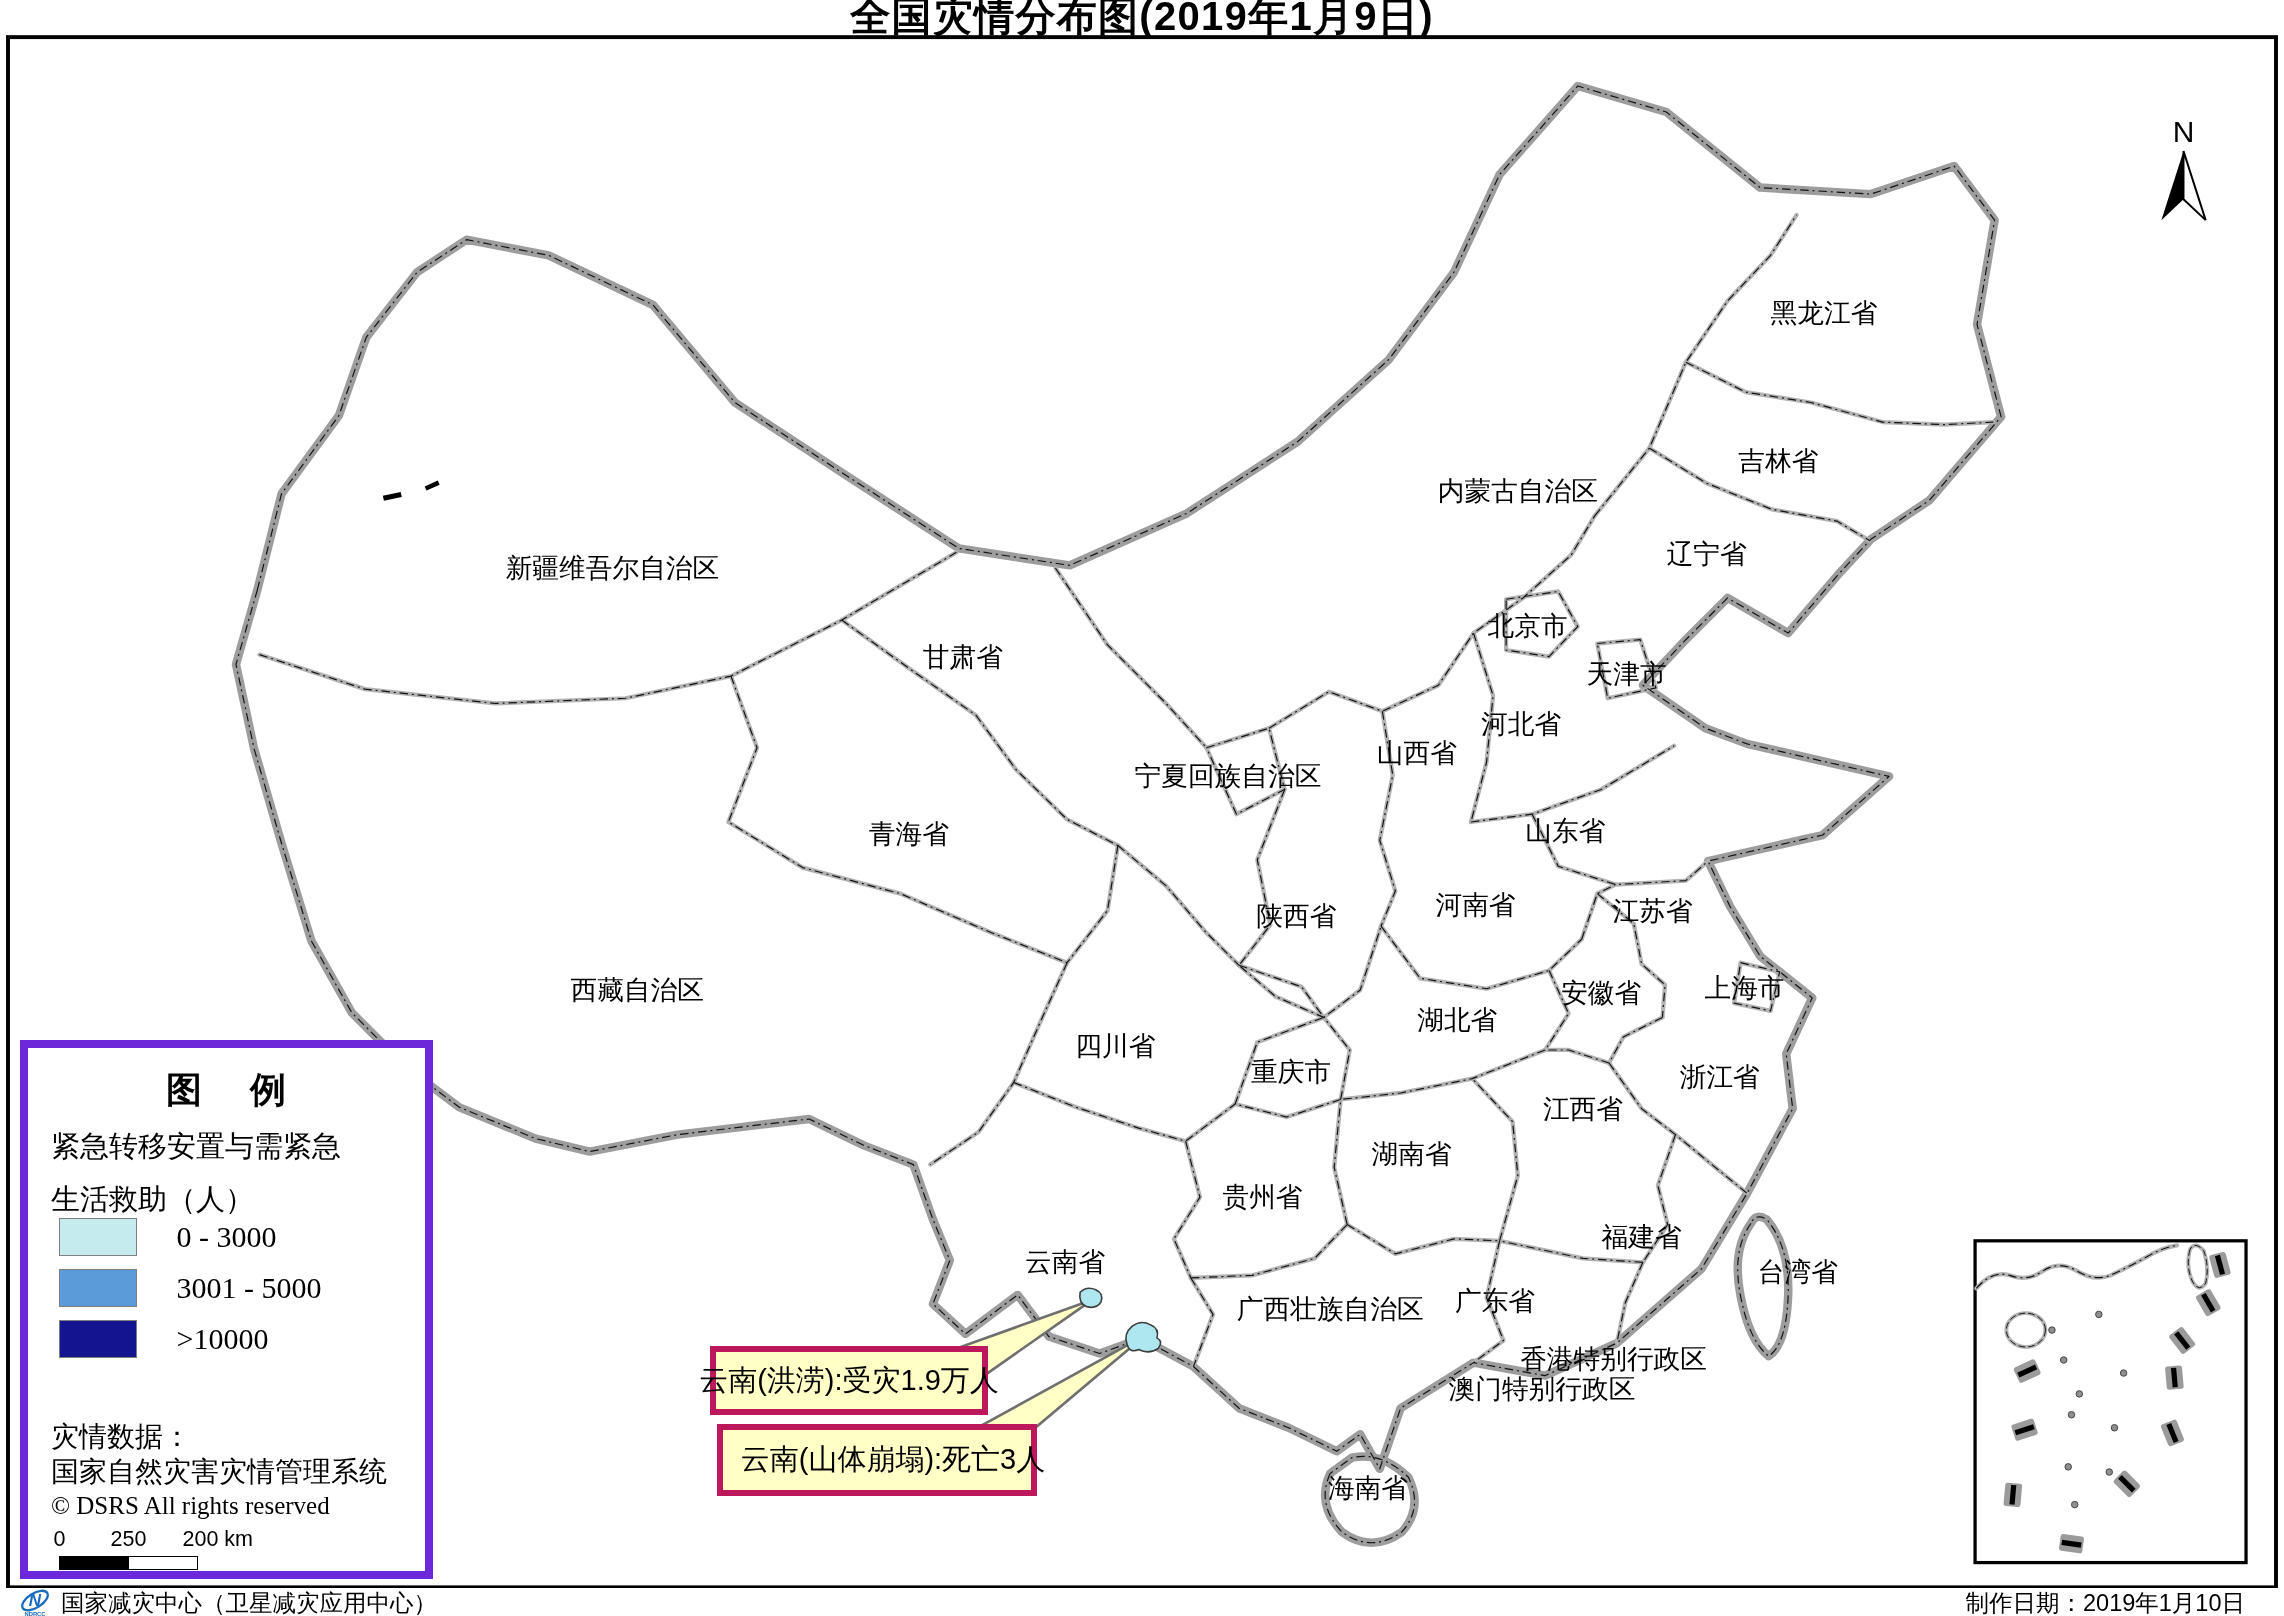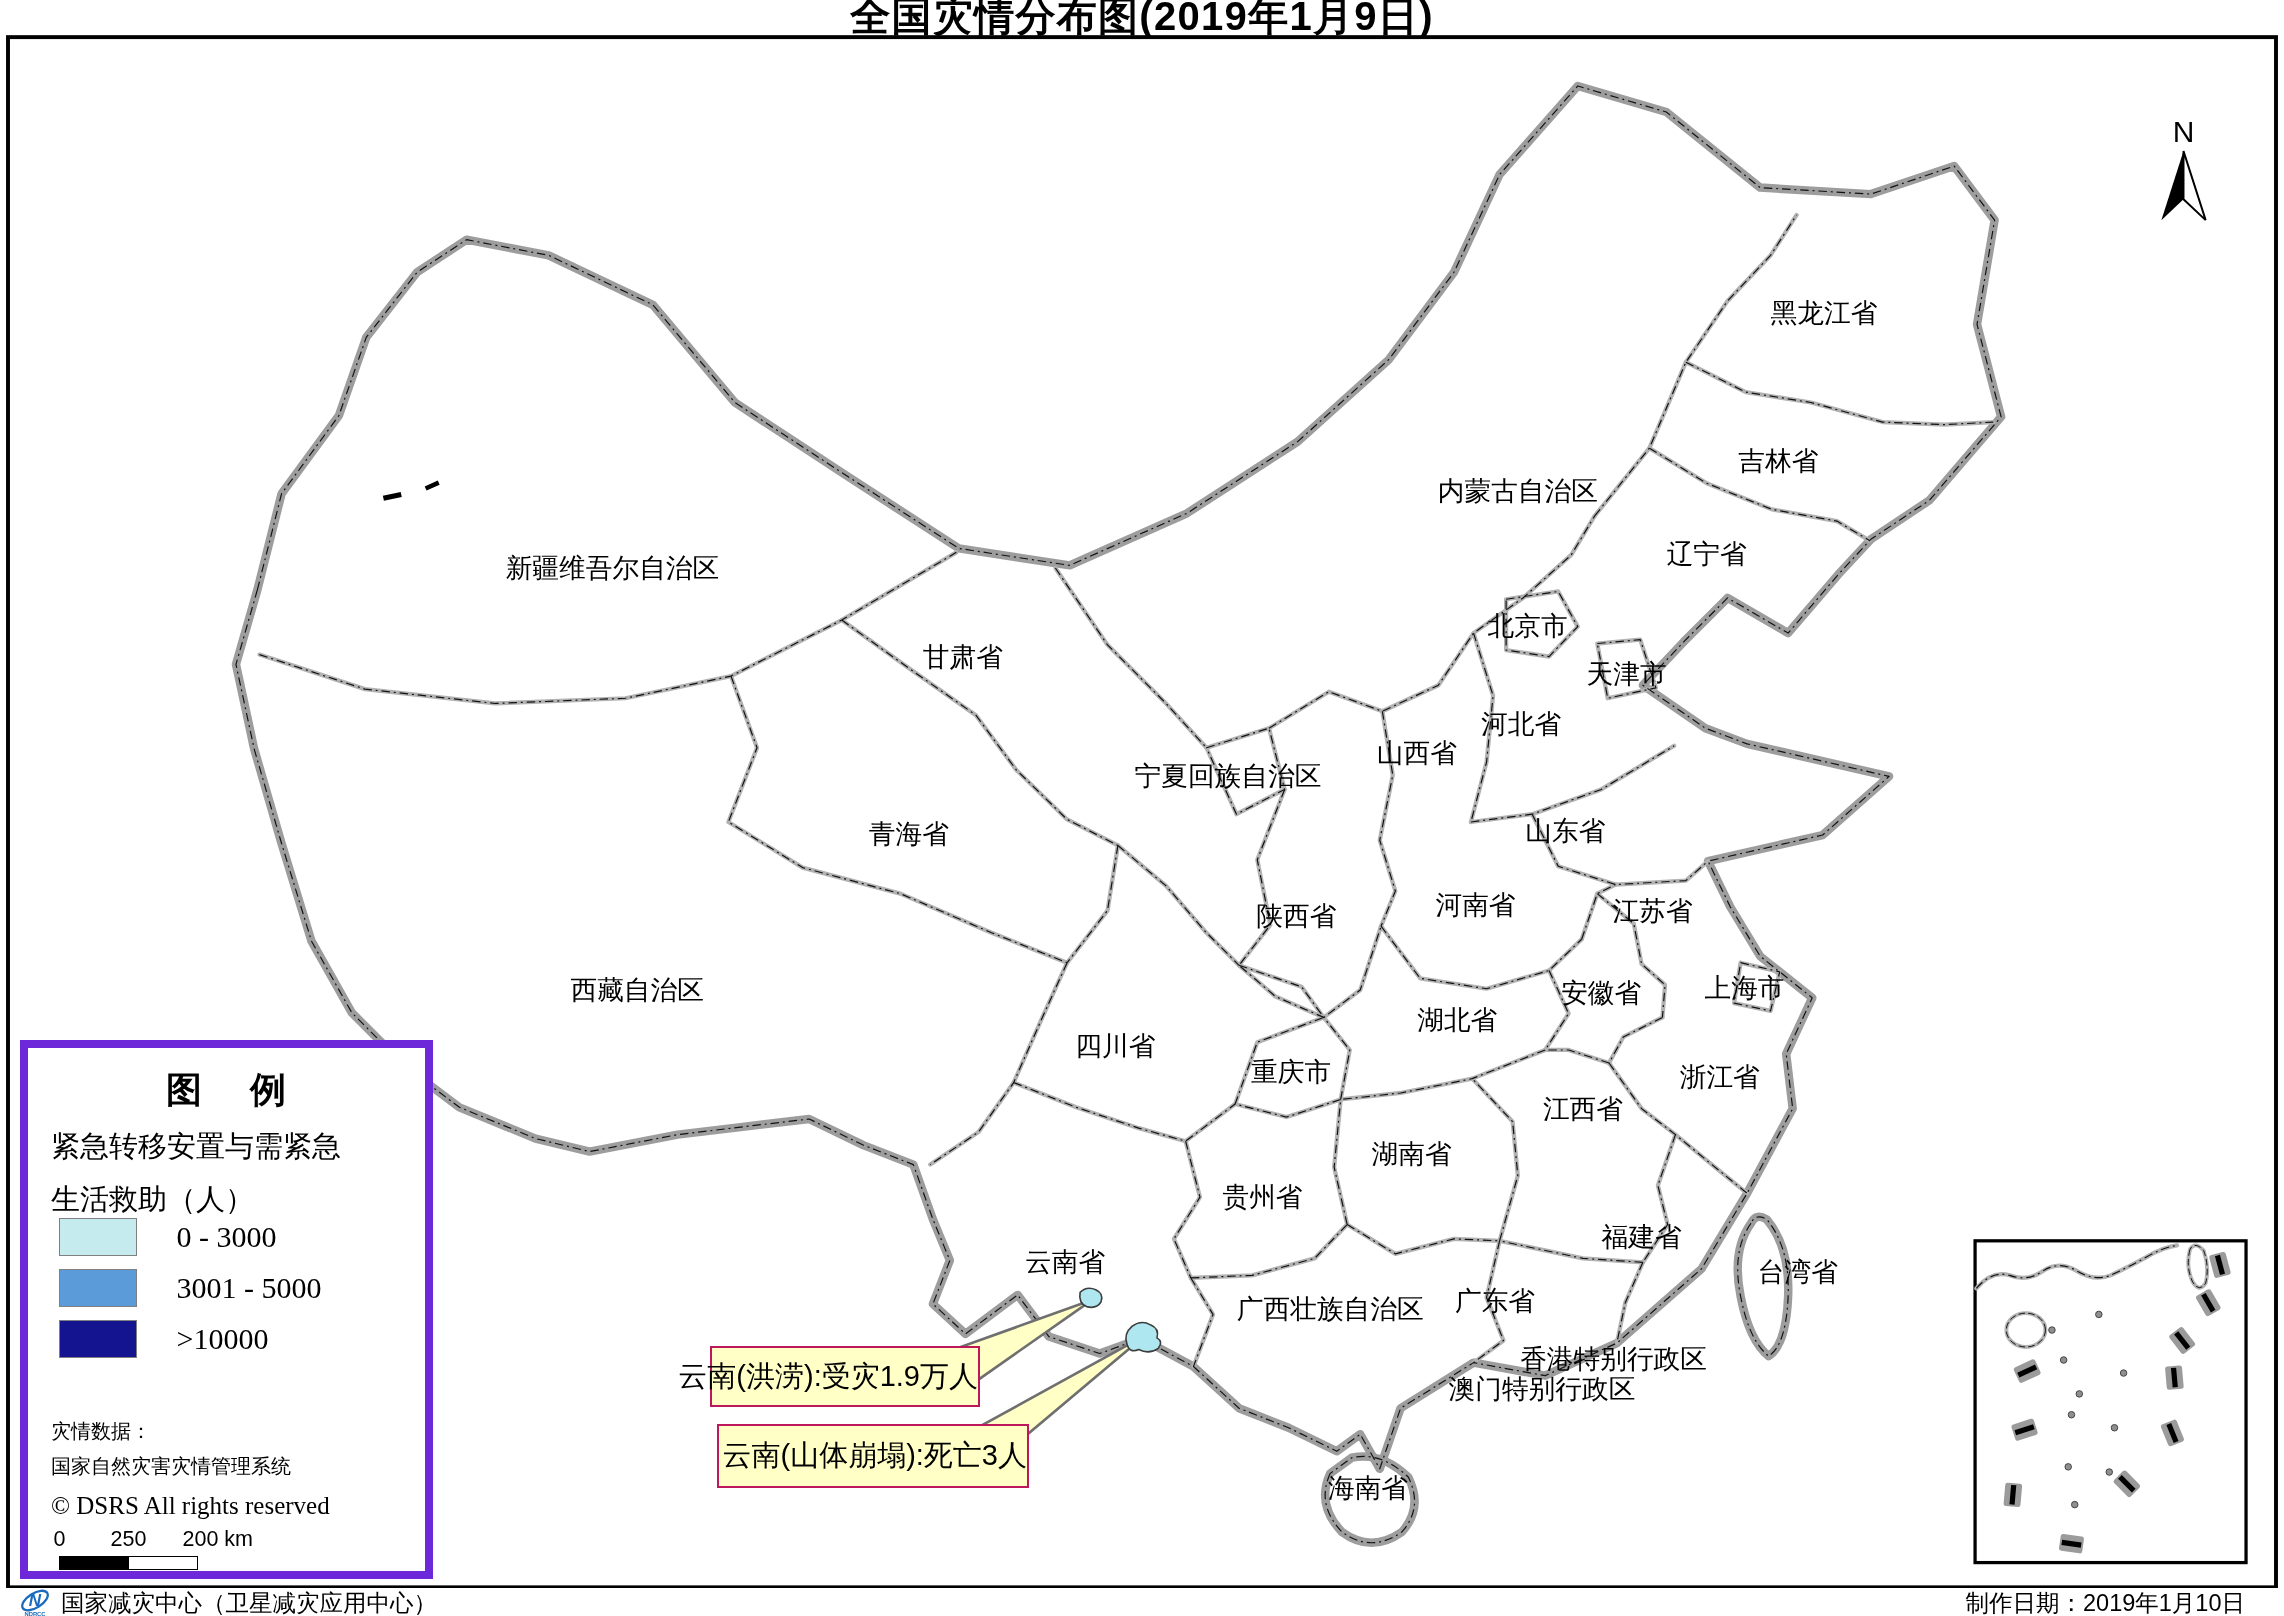--- a/index.html
+++ b/index.html
@@ -14,34 +14,34 @@
   .prov-halo{fill:none;stroke:#b2b2b2;stroke-width:6.5;stroke-linejoin:round;stroke-linecap:round;}
   .bline{fill:none;stroke:#111;stroke-width:1.8;stroke-dasharray:13 6 3 6;stroke-linejoin:round;}
   .prov{font-family:"Liberation Serif",serif;font-size:41px;fill:#000;text-anchor:middle;}
   .spot{fill:#aee7f0;stroke:#3d3d3d;stroke-width:2.5;}
   .wedge{fill:#ffffc6;stroke:#6f6f6f;stroke-width:4;}
   .dash-halo{fill:#9b9b9b;}
   .dash-bar{fill:#000;}
   .inset-dot{fill:#8f8f8f;stroke:#444;stroke-width:1.5;}
   .speck{fill:#000;}
   
-  .callout{position:absolute;background:#ffffc6;border:2px solid #be185d;
-    font-size:29px;font-weight:500;display:flex;align-items:center;justify-content:flex-end;
+  .callout{position:absolute;background:#ffffc6;border:6px solid #be185d;
+    font-size:29px;font-weight:500;display:flex;align-items:center;justify-content:center;
     white-space:nowrap;}
   
   #legend{position:absolute;left:19.5px;top:1040px;width:413px;height:539px;
     background:#fff;border:8px solid #6d28d9;box-sizing:border-box;}
   #legend-title{position:absolute;top:18px;width:100%;text-align:center;
     font-family:"Liberation Serif",serif;font-size:36px;font-weight:600;letter-spacing:19.5px;text-indent:19.5px;}
   .leg-sub{position:absolute;left:23.5px;font-family:"Liberation Serif",serif;font-size:29px;}
   #legend-rows{position:absolute;left:31px;top:163px;width:365px;}
   .lrow{height:51px;display:flex;align-items:center;}
   .swatch{width:78px;height:38px;border:1.3px solid #808080;box-sizing:border-box;flex:0 0 auto;}
   .llabel{margin-left:40px;font-family:"Liberation Serif",serif;font-size:30px;}
-  .leg-src{position:absolute;left:23.5px;font-family:"Liberation Serif",serif;font-size:20px;}
+  .leg-src{position:absolute;left:23.5px;font-family:"Liberation Serif",serif;font-size:28px;}
   #leg-copy{position:absolute;left:23.5px;top:444px;font-family:"Liberation Serif",serif;font-size:25px;}
   #scalebar{position:absolute;left:31px;top:508px;width:139px;height:14.3px;border:1.3px solid #000;box-sizing:border-box;
     background:linear-gradient(to right,#000 0 50%,#fff 50% 100%);}
   .sctick{position:absolute;top:479px;font-size:21.5px;}
   
   #footer{position:absolute;left:0;top:1588px;width:2284px;height:29px;background:#fff;}
   #footer-left{position:absolute;left:18px;top:0;height:29px;display:flex;align-items:center;font-size:23.5px;}
   #footer-right{position:absolute;right:39px;top:0;height:29px;display:flex;align-items:center;font-size:23.5px;}
   #logo{position:relative;width:34px;height:29px;margin-right:9px;}
 </style>

